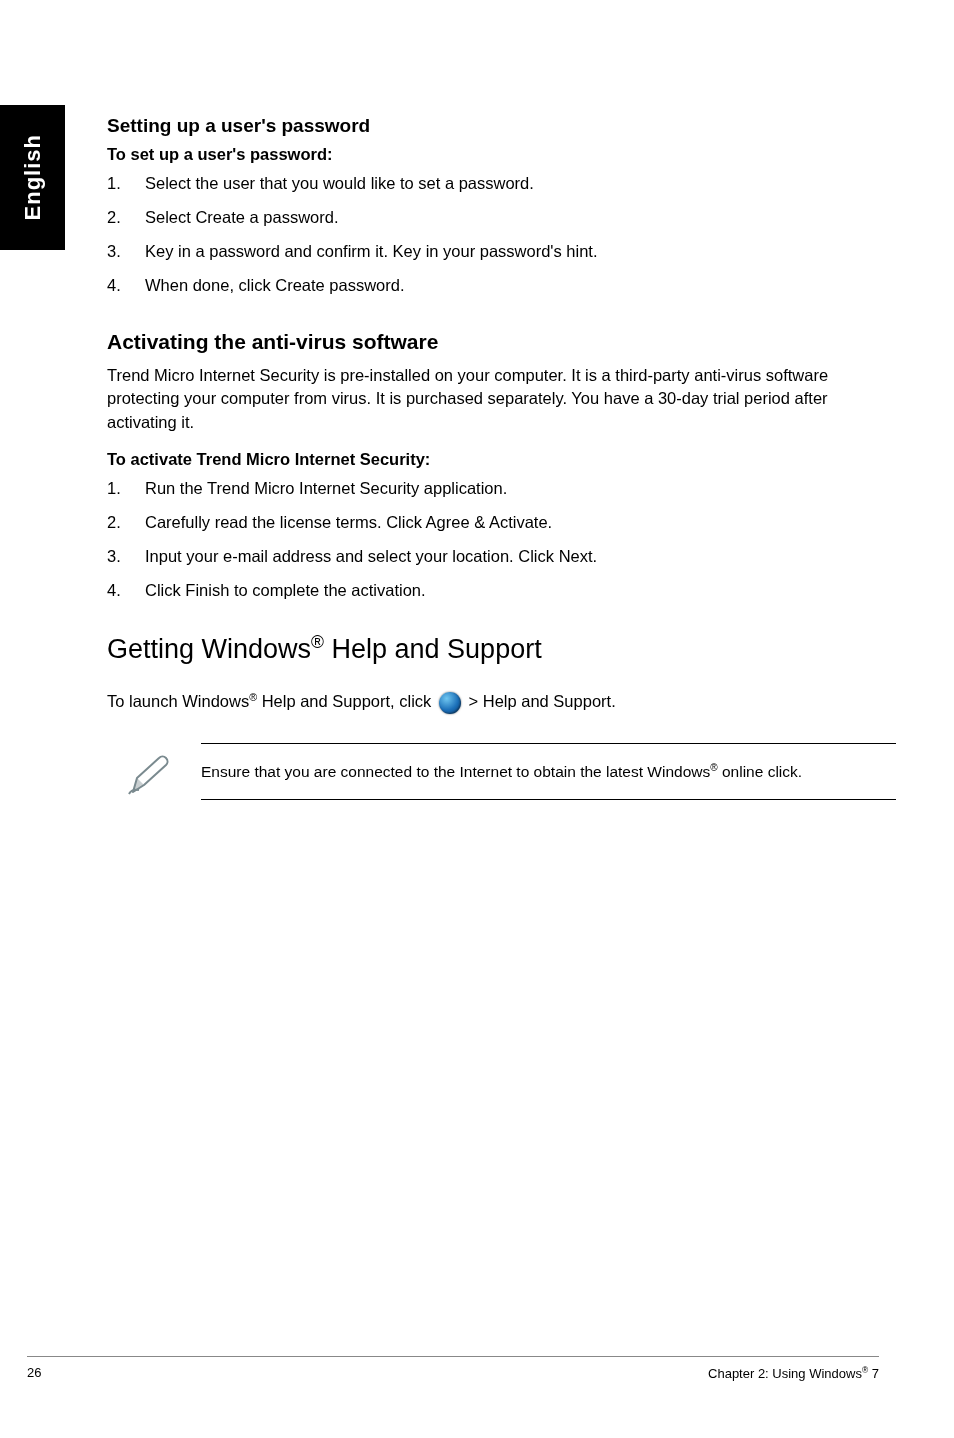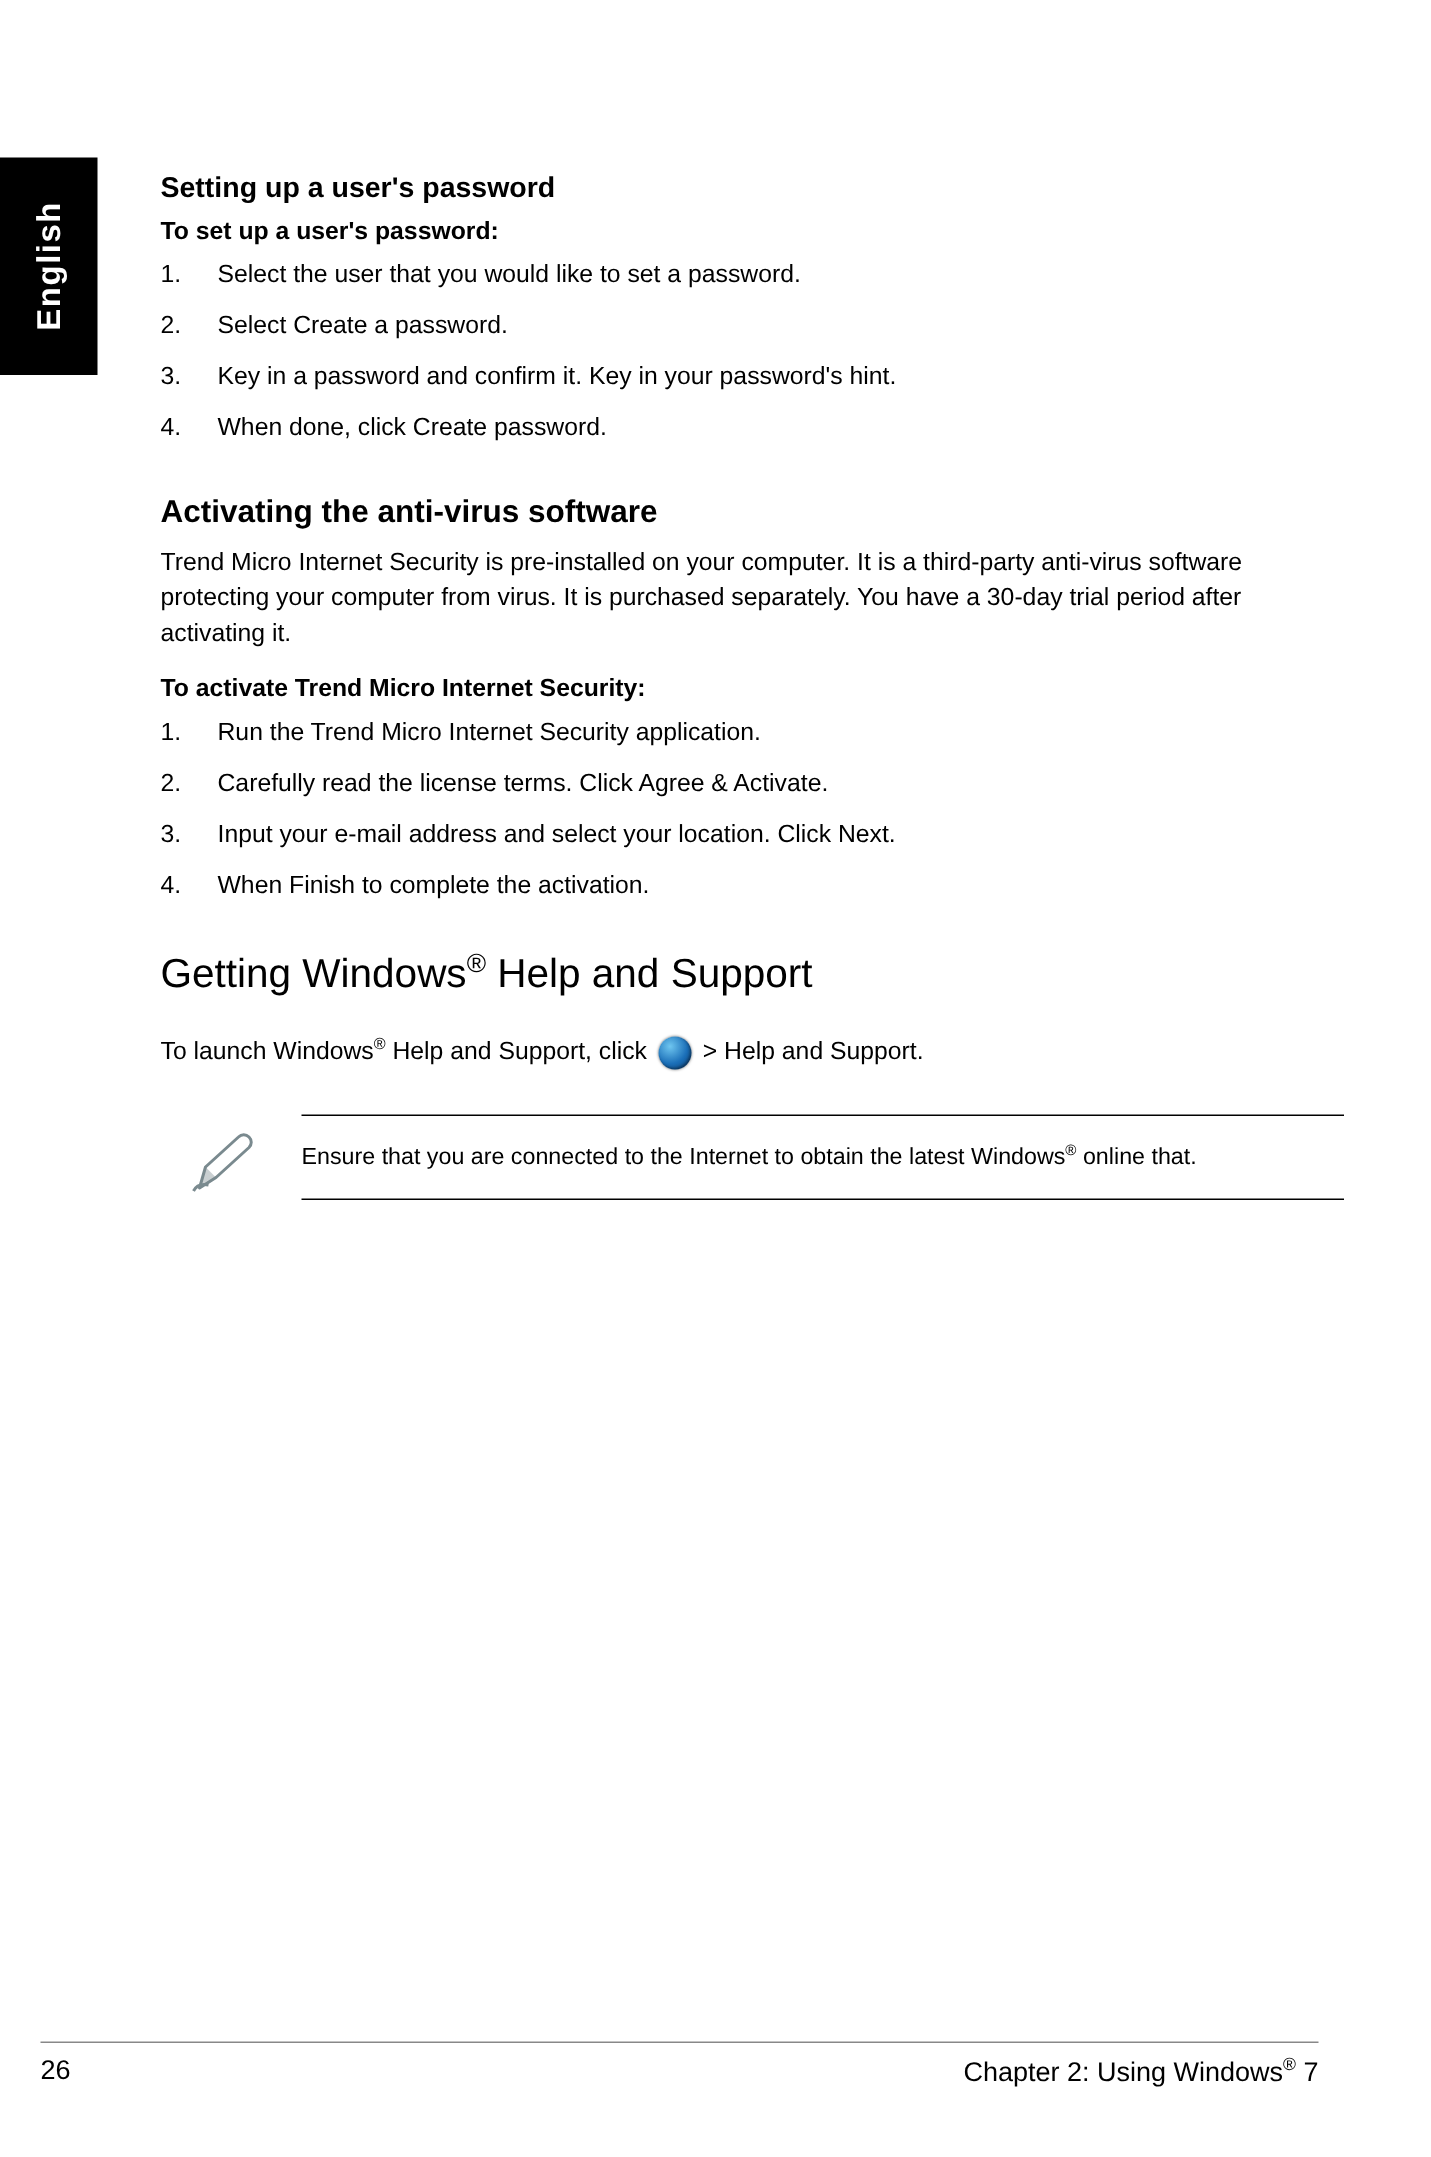--- a/index.html
+++ b/index.html
@@ -103,27 +103,27 @@
       vertical-align: middle;
       width: 22px;
       height: 22px;
       border-radius: 50%;
       background: radial-gradient(circle at 35% 30%, #6fc6f0 0%, #1b6fb8 55%, #0b3e73 100%);
       box-shadow: inset -1px -1px 2px rgba(0,0,0,0.4), 0 0 2px rgba(0,0,0,0.6);
       margin: 0 3px;
     }
     .footer {
       position: absolute;
-      bottom: 46px;
+      bottom: 57px;
       left: 27px;
       right: 75px;
       padding-top: 8px;
       display: flex;
       justify-content: space-between;
-      font-size: 18px;
+      font-size: 13px;
       border-top: 1px solid #888;
     }
     .launch-line {
       font-size: 16.5px;
       line-height: 1.7;
       margin-top: 22px;
     }
   </style>
 </head>
 <body>
@@ -166,37 +166,37 @@
     <li>
       <span class="num">2.</span>
       <span><span>Carefully read the license terms. Click </span><span class="bold">Agree &amp; Activate</span><span>.</span></span>
     </li>
     <li>
       <span class="num">3.</span>
       <span><span>Input your e-mail address and select your location. Click </span><span class="bold">Next</span><span>.</span></span>
     </li>
     <li>
       <span class="num">4.</span>
-      <span>When Finish to complete the activation.</span>
+      <span>Click Finish to complete the activation.</span>
     </li>
   </ol>
 
   <div class="h1"><span>Getting Windows</span><span class="sup">®</span><span> Help and Support</span></div>
 
   <div class="launch-line"><span>To launch Windows</span><span class="sup">®</span><span> Help and Support, click </span><span class="start-icon"></span><span> &gt; </span><span class="bold">Help and Support</span><span>.</span></div>
 
   <div class="note-row">
     <span class="pencil-icon">
       <svg width="42" height="48" viewBox="0 0 42 48">
         <path d="M6 44 L10 30 L32 10 C34 8 37 8 39 10 C41 12 41 15 39 17 L17 37 Z" fill="none" stroke="#7a8a8f" stroke-width="2" stroke-linejoin="round"></path>
         <path d="M6 44 L10 30 L17 37 Z" fill="#7a8a8f" opacity="0.4"></path>
         <path d="M2 46 C4 42 7 41 12 42" fill="none" stroke="#7a8a8f" stroke-width="2"></path>
       </svg>
     </span>
-    <div class="note-lines"><span>Ensure that you are connected to the Internet to obtain the latest Windows</span><span class="sup">®</span><span> online that.</span></div>
+    <div class="note-lines"><span>Ensure that you are connected to the Internet to obtain the latest Windows</span><span class="sup">®</span><span> online click.</span></div>
   </div>
 
 </div>
 
 <div class="footer">
   <span>26</span>
   <span><span>Chapter 2: Using Windows</span><span class="sup">®</span><span> 7</span></span>
 </div>
 
 </body></html>

